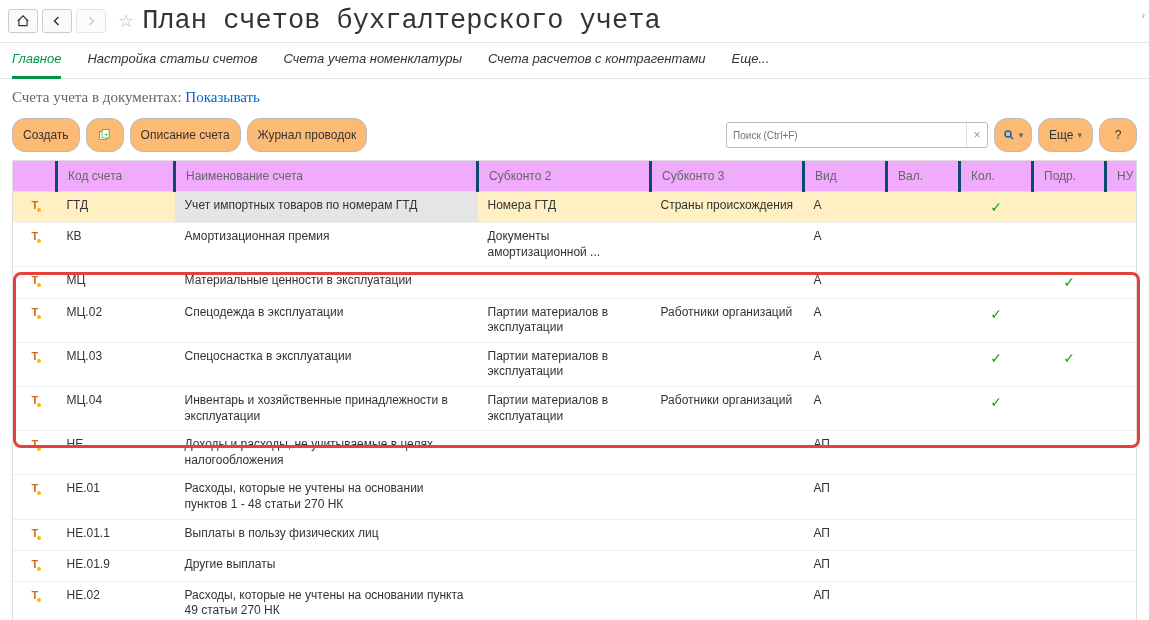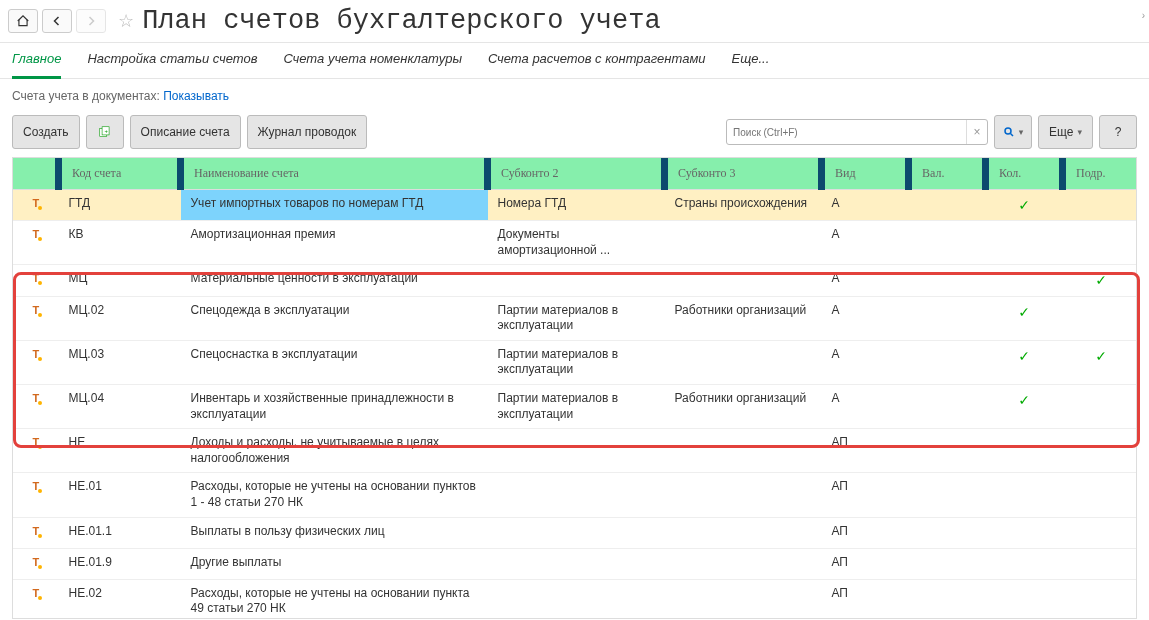--- a/index.html
+++ b/index.html
@@ -5,36 +5,36 @@
   body { margin:0; font-family:Arial,sans-serif; font-size:12px; color:#333; background:#fff; }
   .page { width:1149px; height:620px; position:relative; overflow:hidden; }
   .topbar { display:flex; align-items:center; padding:6px 8px; border-bottom:1px solid #e5e5e5; }
   .icon-btn { width:28px; height:22px; border:1px solid #ccc; border-radius:3px; background:#fafafa; display:flex; align-items:center; justify-content:center; margin-right:4px; cursor:pointer; }
   .icon-btn.disabled { opacity:.5; }
   .star { color:#bbb; font-size:18px; margin:0 8px; cursor:pointer; }
   .title { font-size:27px; color:#333;font-family:Liberation Mono, monospace; }
   .tabs { display:flex; gap:26px; padding:8px 12px 0; border-bottom:1px solid #e5e5e5; }
   .tab { padding:0 0 10px; cursor:pointer; font-size:13px; color:#333;font-style:italic; }
   .tab.active { color:#009646; border-bottom:3px solid #009646; margin-bottom:-1px; }
-  .subrow { padding:10px 12px 4px; font-size:12px; color:#666; }
+  .subrow { padding:10px 12px 4px; font-size:15px; color:#666;font-family:Liberation Serif, serif; }
   .subrow a { color:#0066cc; text-decoration:none; }
   .toolbar { display:flex; align-items:center; padding:8px 12px; gap:6px; }
-  .btn { border:1px solid #bbb; border-radius:3px; background:#e5e5e5; padding:4px 10px; cursor:pointer; height:24px; display:flex; align-items:center; font-size:12px;}
+  .btn { border:1px solid #bbb; border-radius:13px; background:#fdba74; padding:4px 10px; cursor:pointer; height:24px; display:flex; align-items:center; font-size:12px;}
   .btn.small { width:28px; justify-content:center; padding:4px; }
   .spacer { flex:1; }
   .search { display:flex; align-items:center; border:1px solid #bbb; border-radius:3px; height:24px; width:260px; }
   .search input { flex:1; border:none; outline:none; padding:0 6px; font-size:10px; }
   .search .x { width:20px; text-align:center; color:#999; border-left:1px solid #ddd; line-height:24px; cursor:pointer;}
   .tbl-wrap { border:1px solid #ddd; margin:0 12px; position:relative; height:460px; overflow:hidden;}
   table { border-collapse:collapse; width:100%; table-layout:fixed; }
-  th { text-align:left; font-weight:normal; color:#666; padding:8px 10px; border-bottom:1px solid #ddd; border-right:7px solid #0c4a6e; background:#86efac; font-size:12px;font-family:Liberation Serif, serif;}
+  th { text-align:left; font-weight:normal; color:#666; padding:8px 10px; border-bottom:1px solid #ddd; border-right:3px solid #0c4a6e; background:#f0abfc; font-size:12px;}
   td { padding:6px 10px; border-bottom:1px solid #eee; vertical-align:top; font-size:12px; line-height:1.3;}
   .col-icon { width:22px; text-align:center;}
   tr.hl td { background:#fff0c3; }
-  tr.hl td.namecell { background:#7dd3fc; }
+  tr.hl td.namecell { background:#e5e5e5; }
   .tick { color:#0a0; text-align:center; font-size:14px;}
   .acct-icon { color:#d2691e; font-weight:bold; font-size:11px; position:relative;}
   .acct-icon::after{content:'';width:4px;height:4px;border-radius:50%;position:absolute;bottom:-1px;right:-3px;}
   .acct-icon.g::after{background:#ffb400;}
   .red-box { position:absolute; border:3px solid #e3413c; border-radius:8px; pointer-events:none; }
   .chev { position:absolute; right:4px; top:10px; color:#999; font-size:10px;}
   .caret { font-size:9px; margin-left:4px; color:#666;}
 </style>
 </head>
 <body>

